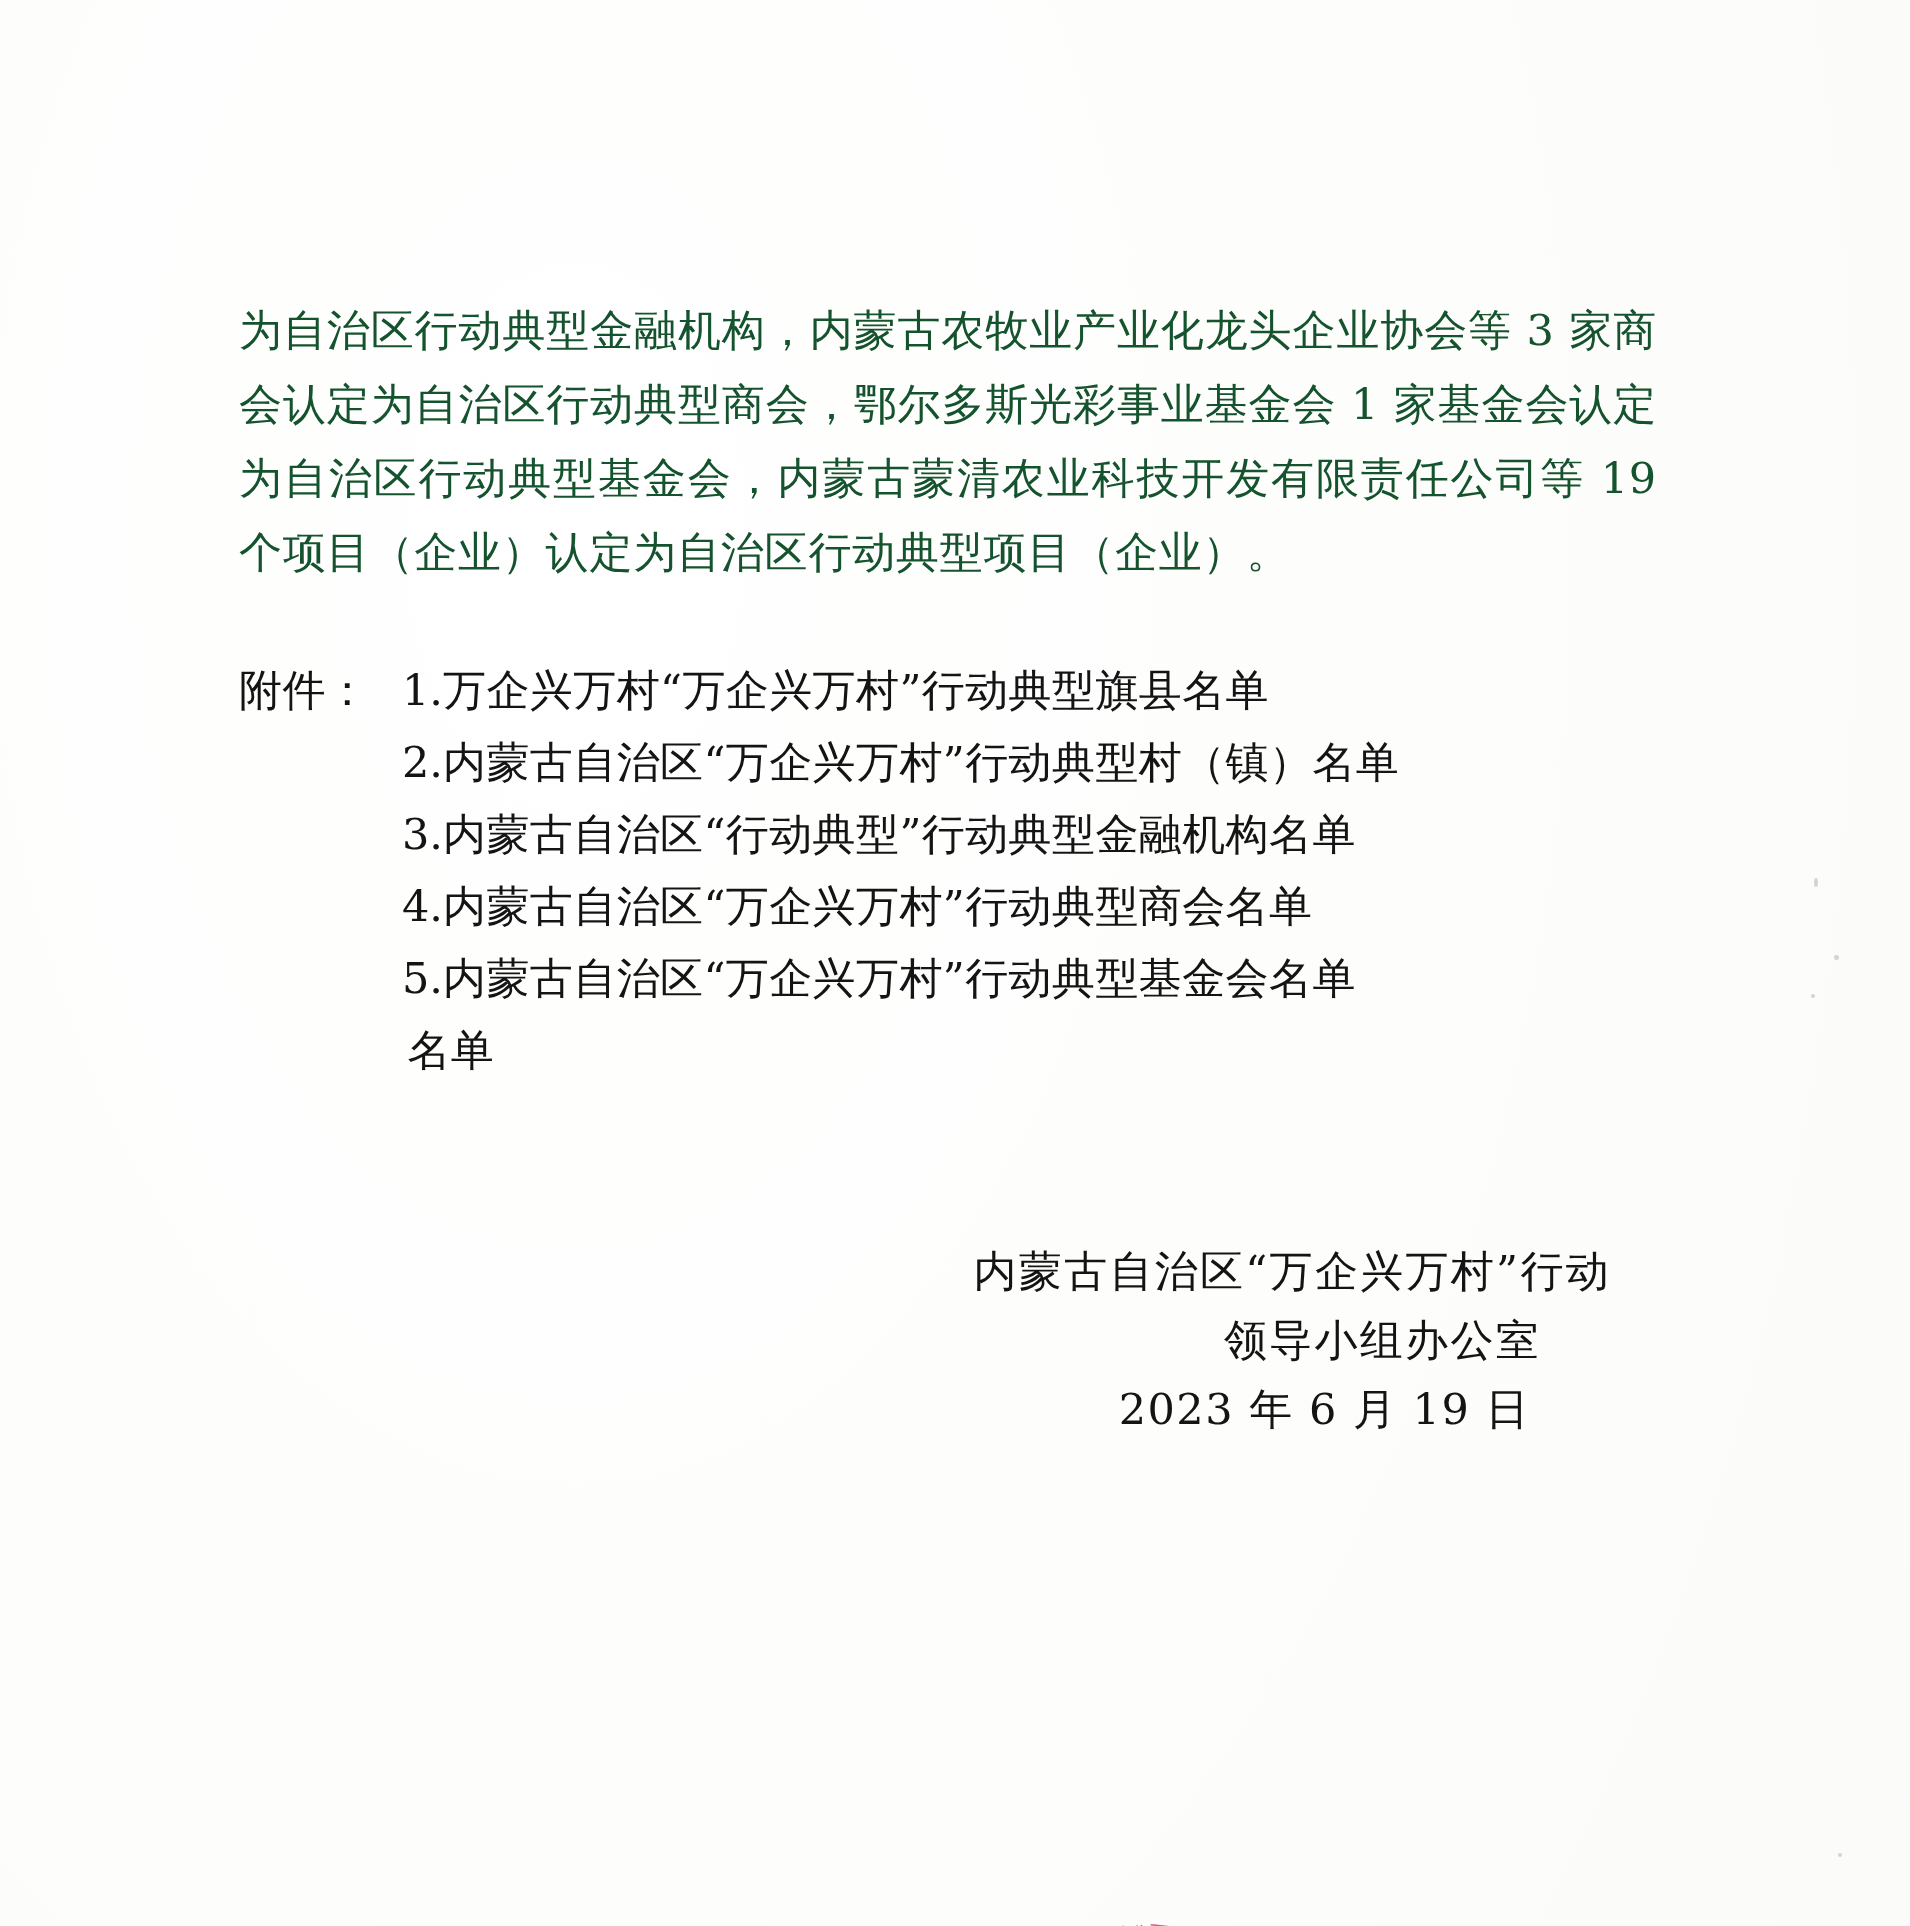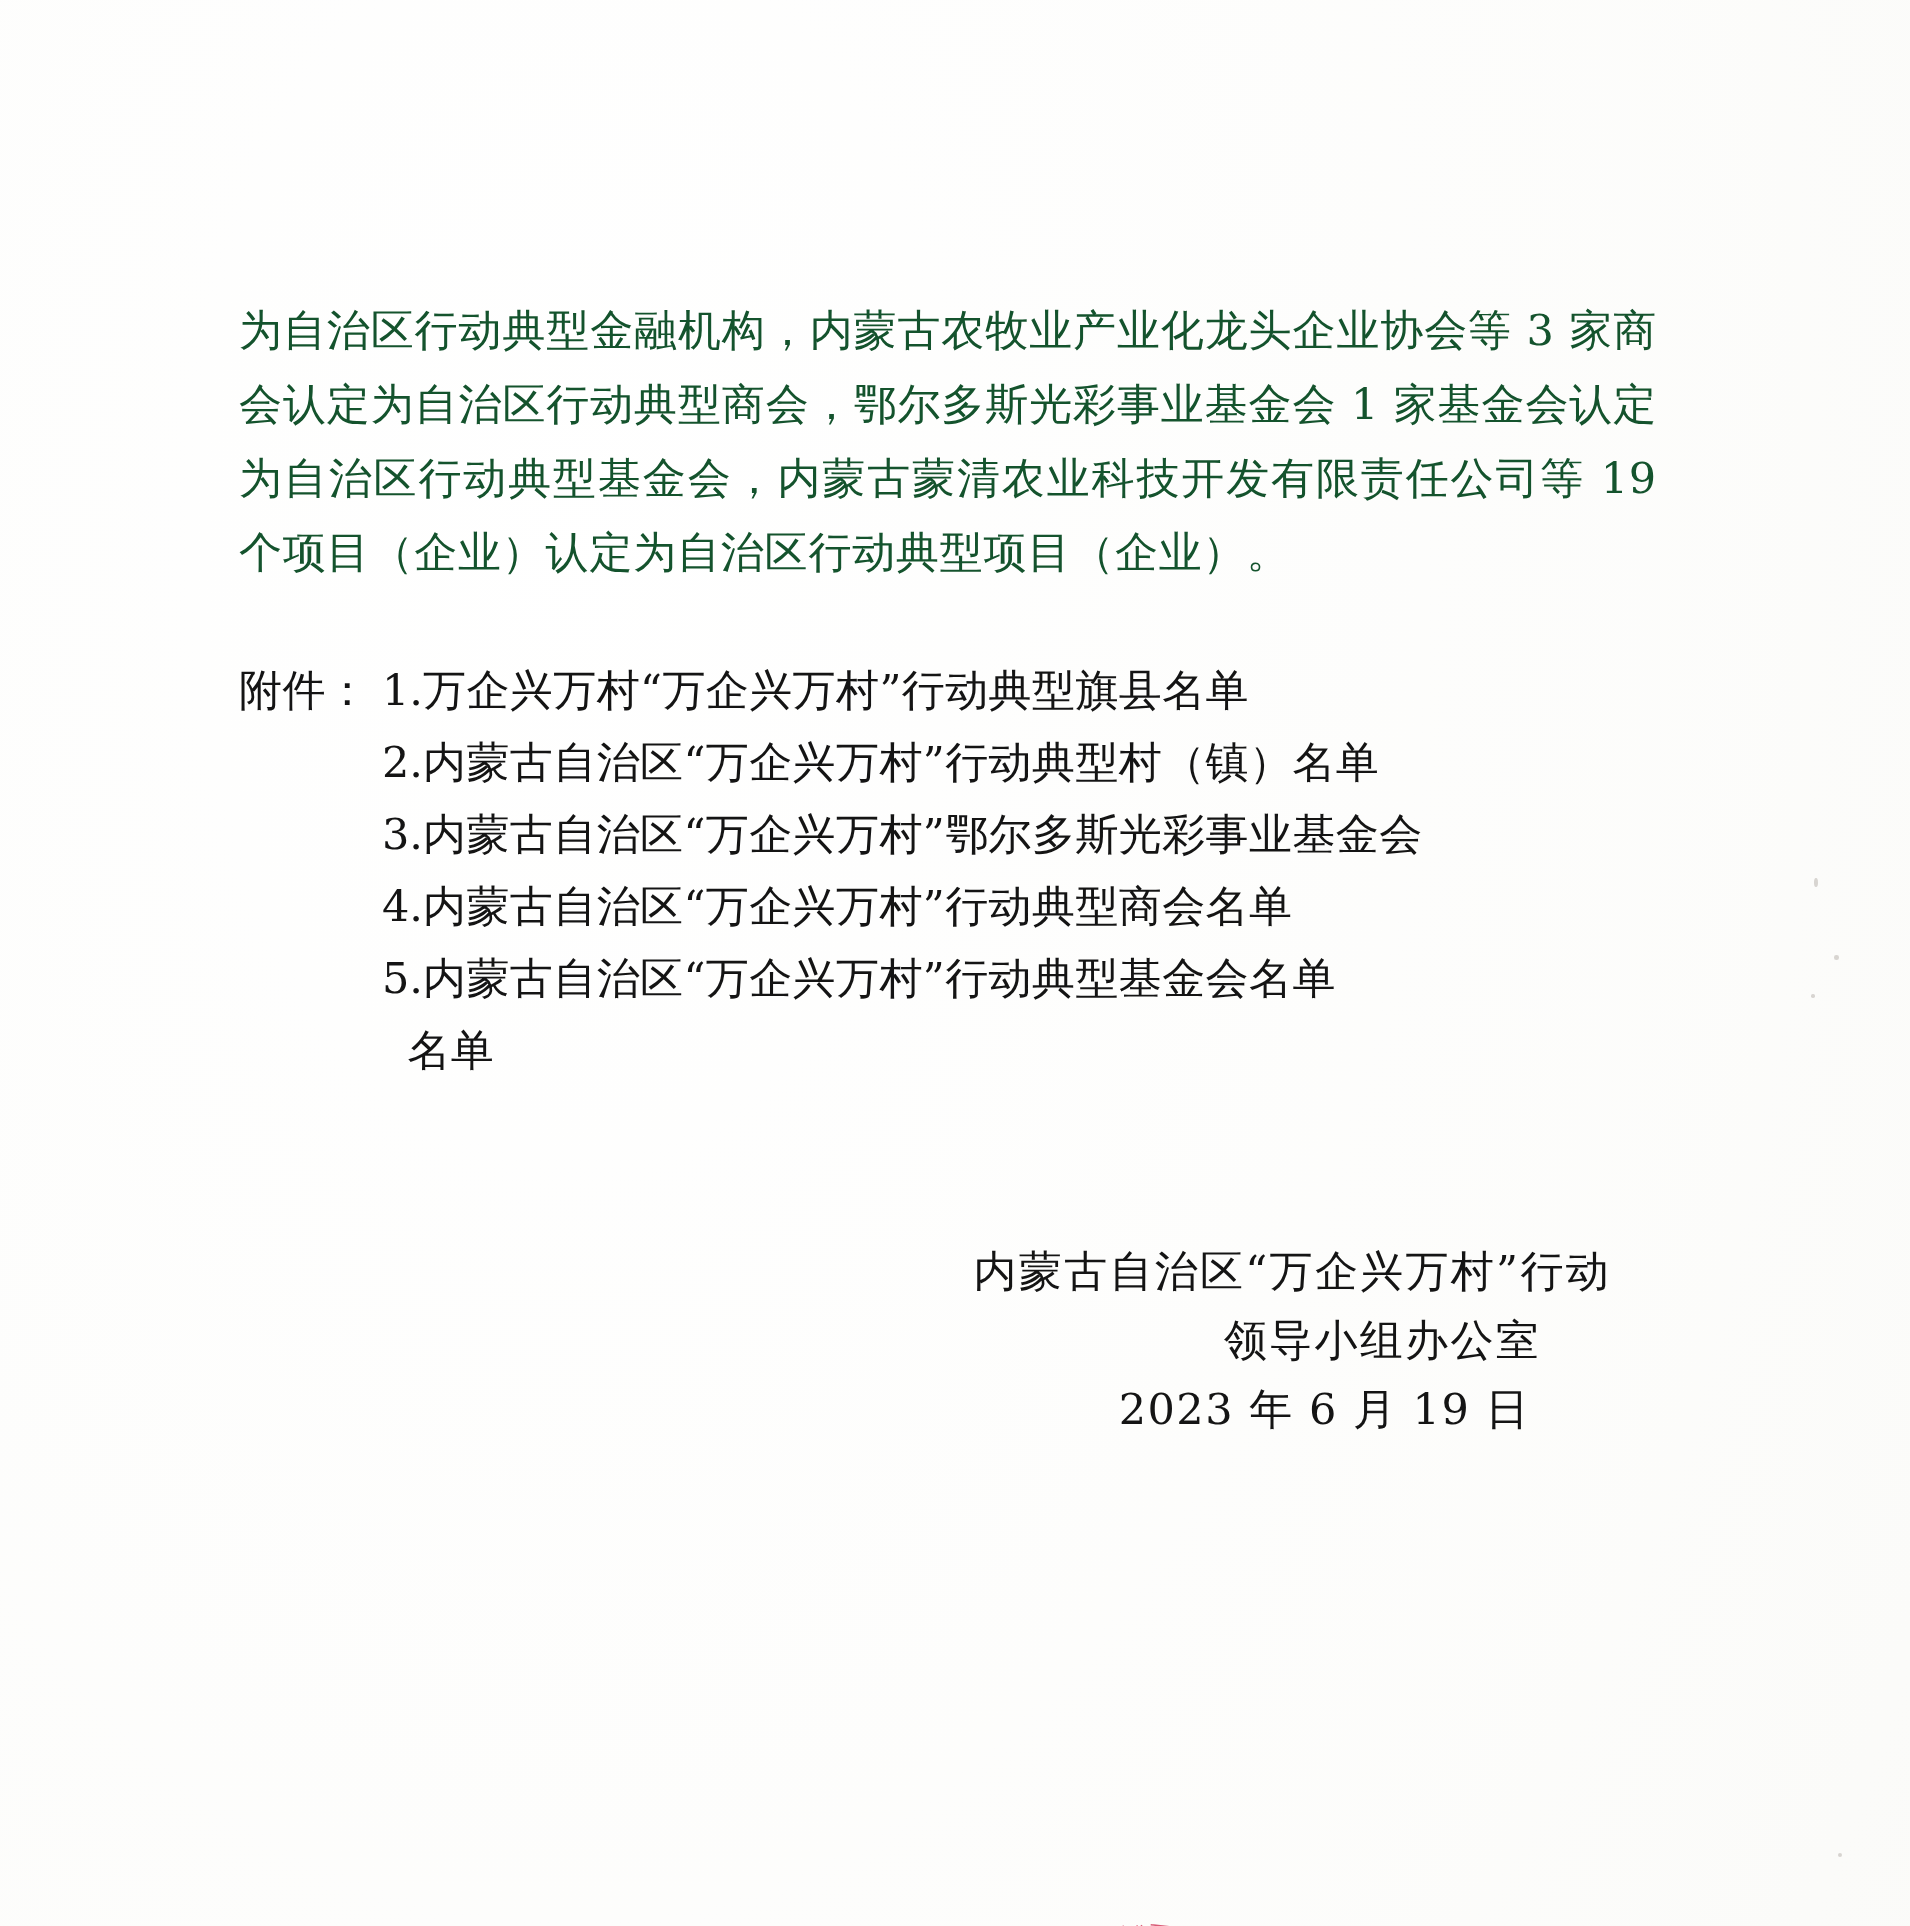--- a/index.html
+++ b/index.html
@@ -45,20 +45,21 @@
   .attachments {
     margin-top: 65px;
     font-size: 43px;
     line-height: 72px;
     letter-spacing: 0.4px;
     color: #141414;
   }
   .att-row {
     display: flex;
     align-items: center;
+    gap: 20px;
   }
   .att-label {
     width: 143px;
     flex: 0 0 143px;
     white-space: nowrap;
   }
   .att-label.blank {
     visibility: hidden;
   }
   .att-text {
@@ -129,21 +130,21 @@
         <span class="att-text"><span class="num">1.</span><span>万企兴万村“万企兴万村”行动典型旗县名单</span></span>
       </div>
 
       <div class="att-row">
         <span class="att-label blank">附件：</span>
         <span class="att-text"><span class="num">2.</span><span>内蒙古自治区“万企兴万村”行动典型村（镇）名单</span></span>
       </div>
 
       <div class="att-row">
         <span class="att-label blank">附件：</span>
-        <span class="att-text"><span class="num">3.</span><span>内蒙古自治区“万企兴万村”鄂尔多斯光彩事业基金会</span></span>
+        <span class="att-text"><span class="num">3.</span><span>内蒙古自治区“行动典型”行动典型金融机构名单</span></span>
       </div>
 
       <div class="att-row">
         <span class="att-label blank">附件：</span>
         <span class="att-text"><span class="num">4.</span><span>内蒙古自治区“万企兴万村”行动典型商会名单</span></span>
       </div>
 
       <div class="att-row">
         <span class="att-label blank">附件：</span>
         <span class="att-text"><span class="num">5.</span><span>内蒙古自治区“万企兴万村”行动典型基金会名单</span></span>

